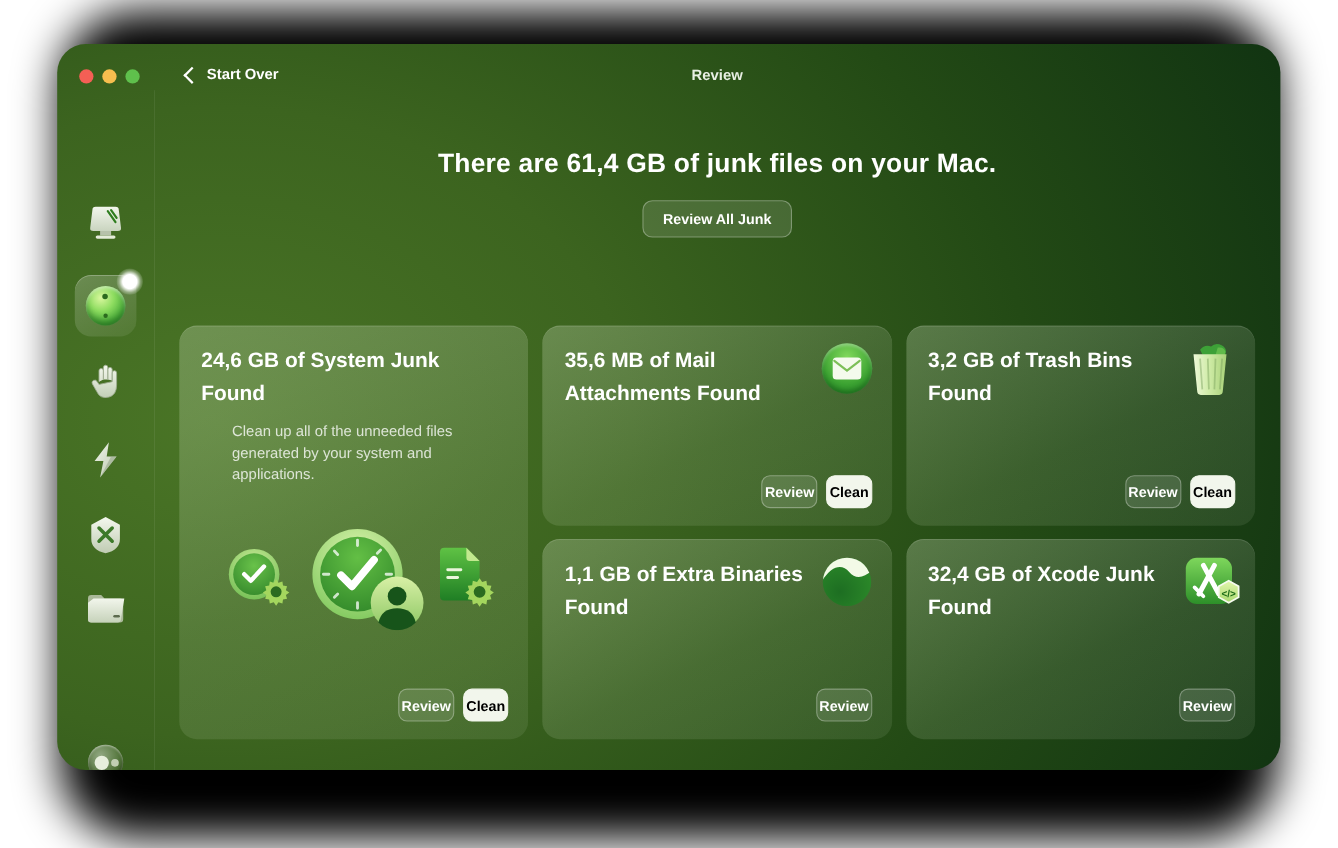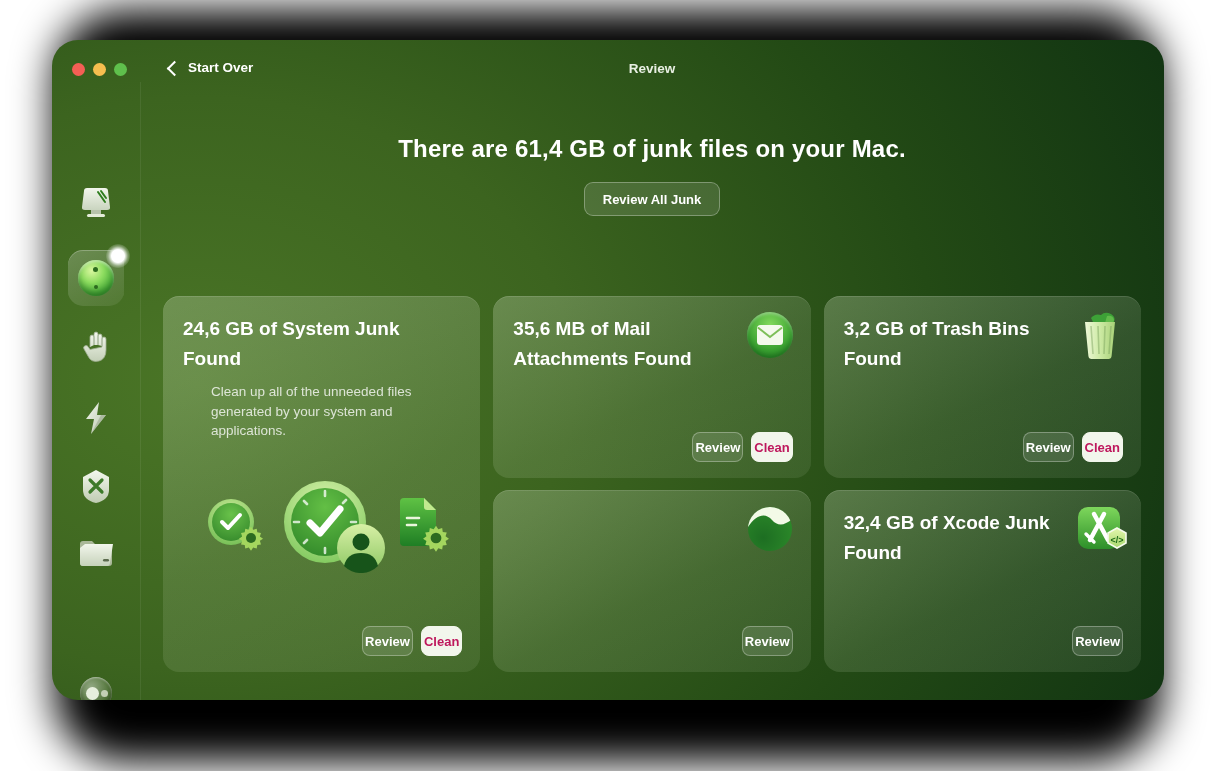--- a/index.html
+++ b/index.html
@@ -58,21 +58,21 @@
 
   
   .headline{position:absolute;left:111px;top:95px;width:978px;text-align:center;
     color:#ffffff;font-size:24px;font-weight:700;letter-spacing:0.2px;}
   .review-all{position:absolute;left:111px;top:142px;width:978px;display:flex;justify-content:center;}
   .btn{display:inline-flex;align-items:center;justify-content:center;border-radius:9px;
     font-size:13px;font-weight:700;color:#fff;cursor:default;
     background:rgba(255,255,255,0.12);border:1px solid rgba(255,255,255,0.30);
     height:34px;padding:0 18px;box-sizing:border-box;text-align:right;}
   .btn.small{height:30px;padding:0 2px;border-radius:8px;}
-  .btn.clean{background:#f2f6ec;border:1px solid #f2f6ec;color:#be185d;}
+  .btn.clean{background:#f2f6ec;border:1px solid #f2f6ec;color:#000000;}
 
   .cards{position:absolute;left:111px;top:256px;width:978px;display:grid;
     grid-template-columns:repeat(3,1fr);grid-auto-rows:182px;gap:12px 13px;}
   .card{position:relative;border-radius:16px;box-sizing:border-box;padding:18px 20px;
     background:linear-gradient(155deg, rgba(226,240,212,0.26) 0%, rgba(226,240,212,0.13) 55%, rgba(226,240,212,0.09) 100%);
     box-shadow:inset 0 1px 0 rgba(255,255,255,0.12);}
   .card.tall{grid-row:span 2;}
   .card-title{color:#fff;font-size:19px;font-weight:700;line-height:30px;padding-right:60px;}
   .card.tall .card-title{padding-right:0;}
   .card-desc{color:rgba(255,255,255,0.78);font-size:13.5px;line-height:1.45;margin-top:8px;width:240px;margin-left:28px;}
@@ -337,20 +337,21 @@
             <path d="M14 14 l2 28 M21 14 l1 28 M28 14 l-1 28 M34 14 l-2 28" stroke="rgba(120,160,90,0.45)" stroke-width="1.6"></path>
           </svg>
         </div>
         <div class="card-actions">
           <div class="btn small">Review</div>
           <div class="btn small clean">Clean</div>
         </div>
       </div>
 
       <div class="card">
+        <div class="card-title">1,1 GB of Extra Binaries Found</div>
         <div class="card-icon">
           <svg width="46" height="46" viewBox="0 0 46 46">
             <defs>
               <radialGradient id="bing" cx="0.35" cy="0.7" r="0.9">
                 <stop offset="0" stop-color="#1d6e22"></stop>
                   <stop offset="1" stop-color="#2f8f2b"></stop>
                 </radialGradient>
               <clipPath id="binclip">
                   <circle cx="23" cy="23" r="22"></circle>
                 </clipPath>

